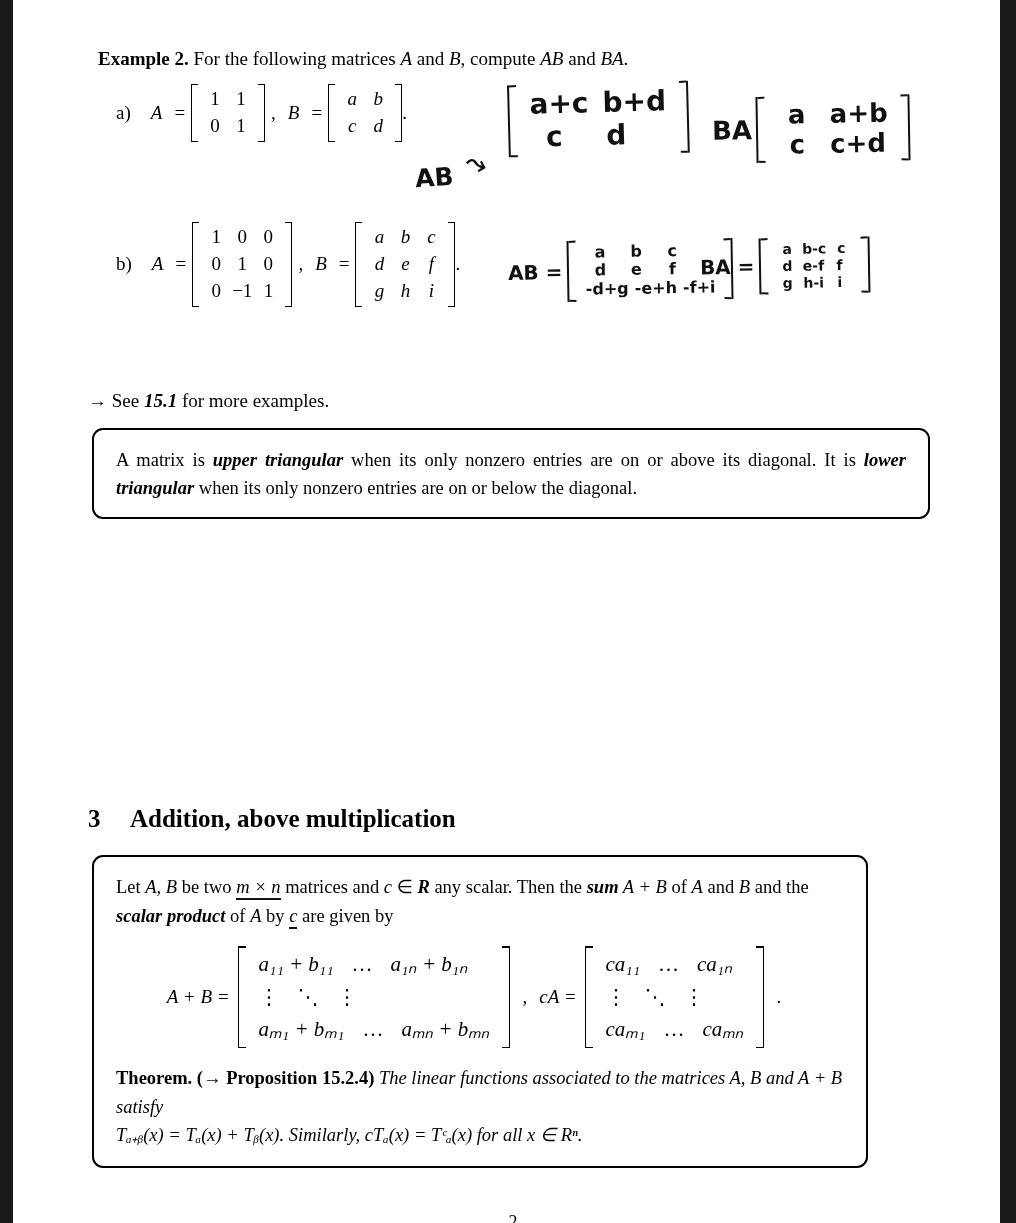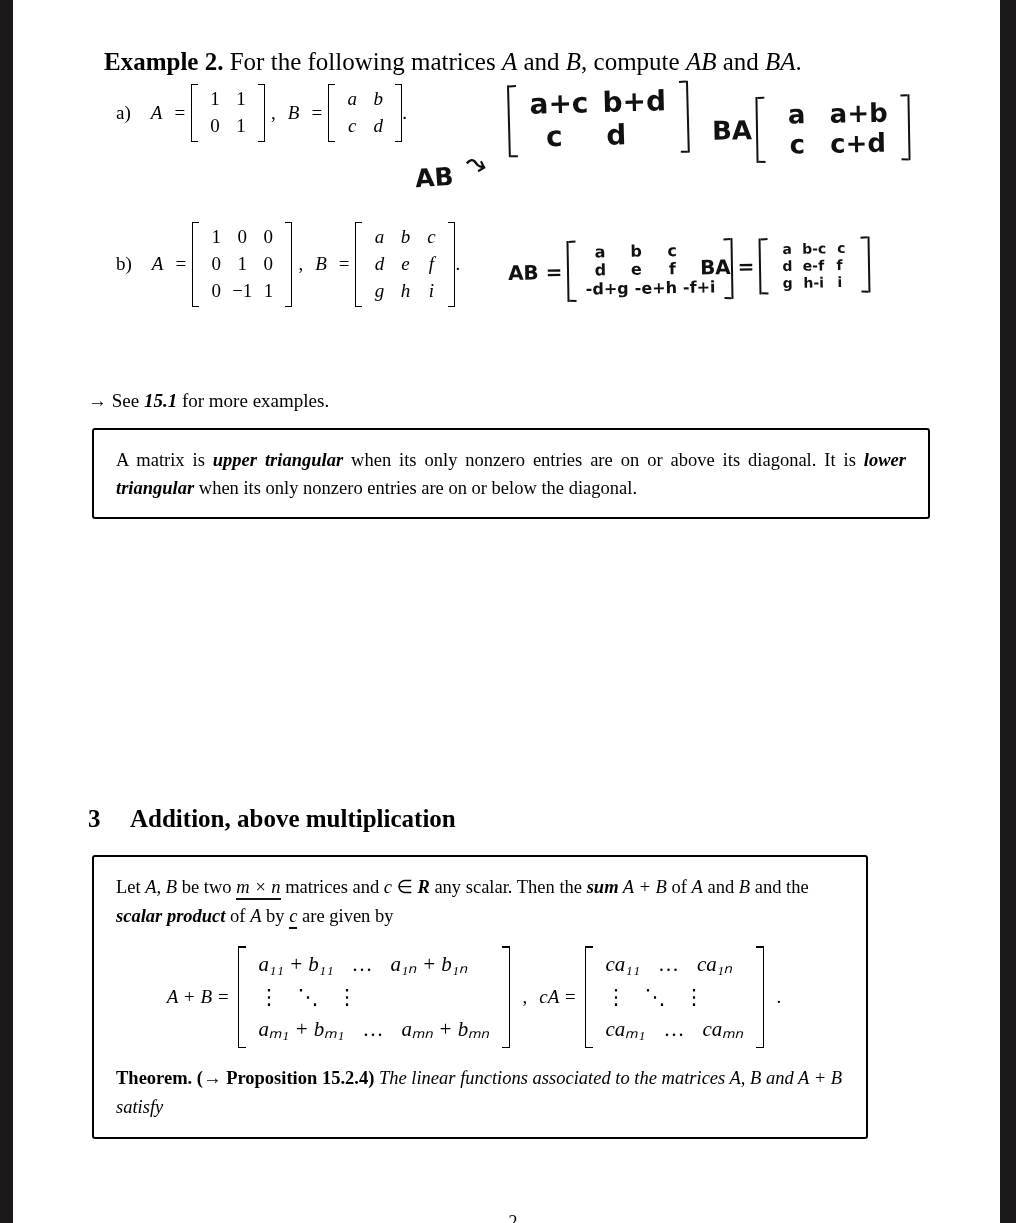--- a/index.html
+++ b/index.html
@@ -29,21 +29,21 @@
   .brk::after { bottom:0; }
   .brk.l { border-left:1.4px solid #000; }
   .brk.r { border-right:1.4px solid #000; }
   .brk.l::before, .brk.l::after { left:0; }
   .cells { display:flex; flex-direction:column; padding:2px 4px; }
   .mrow { display:flex; }
   .mcell { min-width:26px; text-align:center; font-style:italic; font-size:19px; line-height:1.42; padding:0 3px; }
   .mcell.num { font-style:normal; }
 
   
-  #example2 { position:absolute; left:16px; top:48px; font-size:25px; }
+  #example2 { position:absolute; left:10px; top:48px; font-size:19px; }
   #example2 .lead { font-weight:bold; }
 
   .item-a { position:absolute; left:28px; top:84px; display:flex; align-items:center; font-size:19px; }
   .item-b { position:absolute; left:28px; top:222px; display:flex; align-items:center; font-size:19px; }
   .lbl { margin-right:14px; }
   .eqs { font-style:italic; margin:0 6px; }
   .eqs.nonit { font-style:normal; }
 
   
   .hand {
@@ -79,21 +79,21 @@
   #hand-ba-b .hw-cell { min-width:26px; padding:0 2px; line-height:1.2; }
   #hand-ba-b .hw-label { margin-right:5px; font-size:20px; }
 
   
   #see-line { position:absolute; left:0; top:390px; font-size:19px; }
 
   
   .roundbox {
     position:absolute;
     border:2.2px solid #000;
-    border-radius:3px;
+    border-radius:11px;
     background:#fff;
   }
   #box-triangular { left:4px; top:428px; width:838px; padding:16px 22px 15px 22px; }
   #box-triangular p { margin:0; font-size:18.5px; line-height:1.52; text-align:justify; }
 
   #box-addition { left:4px; top:855px; width:776px; padding:16px 22px 16px 22px; }
   #box-addition p { margin:0; font-size:18.5px; line-height:1.55; }
 
   .underline-hand {
     border-bottom:2.2px solid #111;
@@ -375,19 +375,19 @@
               <span class="mcell">caₘ₁</span>
               <span class="mcell num">…</span>
               <span class="mcell">caₘₙ</span>
             </span>
           </span>
           <span class="brk r"></span>
         </span>
         <span class="sep">.</span>
       </div>
 
-      <p class="thm"><span class="thmhead">Theorem.</span> <span class="thmhead">(→ Proposition 15.2.4)</span><span class="thmbody"> The linear functions associated to the matrices A, B and A + B satisfy</span><br></p>
+      <p class="thm"><span class="thmhead">Theorem.</span> <span class="thmhead">(→ Proposition 15.2.4)</span><span class="thmbody"> The linear functions associated to the matrices A, B and A + B satisfy</span><br><span class="thmbody">Tₐ₊ᵦ(x) = Tₐ(x) + Tᵦ(x). Similarly, cTₐ(x) = Tᶜₐ(x) for all x ∈ Rⁿ.</span></p>
     </div>
 
     <div id="page-number">2</div>
 
   </div>
 </div>
 
 </body></html>

